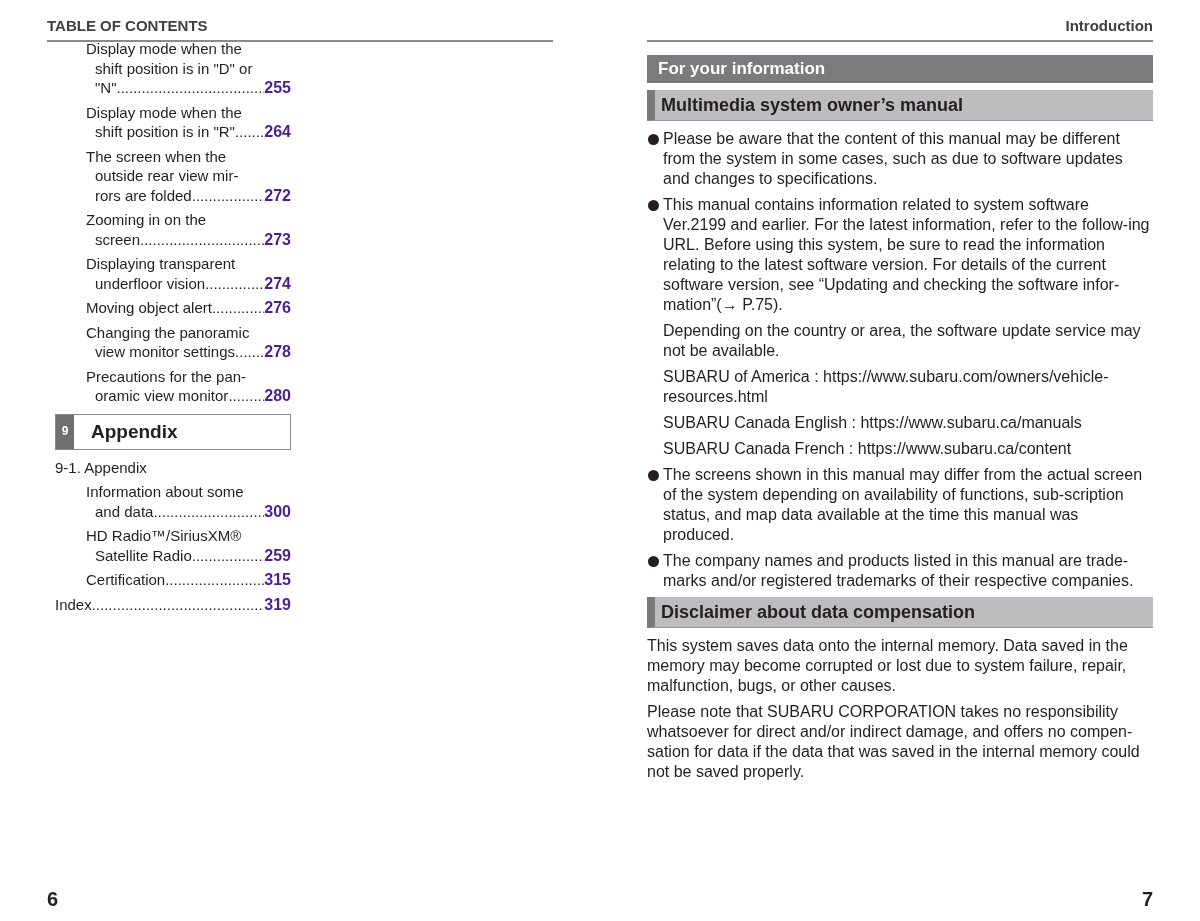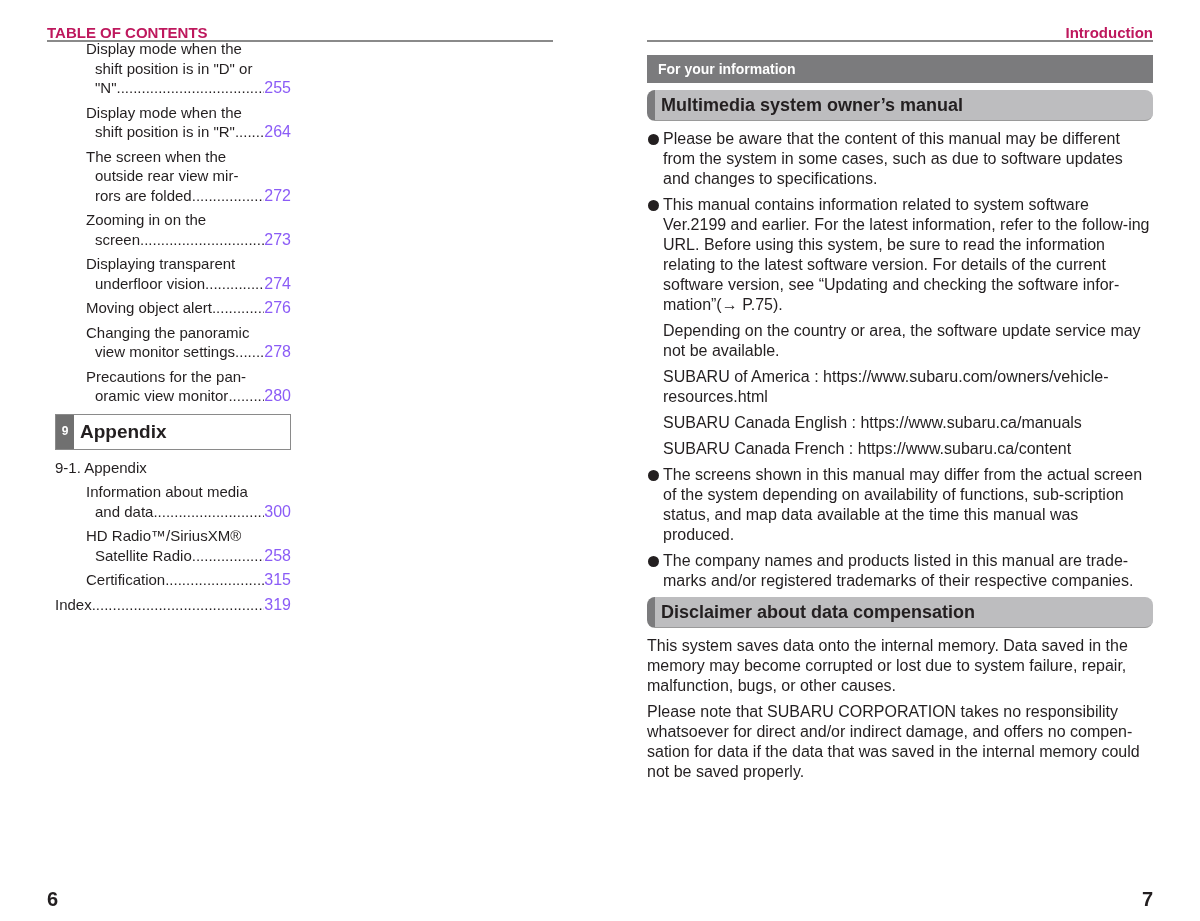--- a/index.html
+++ b/index.html
@@ -5,62 +5,62 @@
   html, body { margin: 0; padding: 0; background: #ffffff; }
   body {
     width: 1200px; height: 921px; position: relative; overflow: hidden;
     font-family: "Liberation Sans", sans-serif; color: #231f20;
   }
   .page { position: absolute; top: 0; height: 921px; }
   .page.left { left: 0; width: 600px; }
   .page.right { left: 600px; width: 600px; }
 
   .running-head {
-    position: absolute; top: 24px; font-weight: bold; font-size: 15px; color: #be185d;
+    position: absolute; top: 17px; font-weight: bold; font-size: 15px; color: #404040;
   }
   .left .running-head { left: 47px; }
   .right .running-head { right: 47px; }
   .head-rule { position: absolute; top: 40px; height: 2px; background: #8a8a8a; }
   .left .head-rule { left: 47px; width: 506px; }
   .right .head-rule { left: 47px; width: 506px; }
 
   .page-num { position: absolute; top: 888px; font-weight: bold; font-size: 20px; }
   .left .page-num { left: 47px; }
   .right .page-num { right: 47px; }
 
   
   .toc { position: absolute; left: 55px; top: 39px; width: 236px; font-size: 15px; line-height: 19.5px; }
   .toc-entry { margin-left: 31px; margin-bottom: 5px; }
   .toc-entry .line { display: block; }
   .toc-entry .cont { padding-left: 9px; }
   .toc-last { display: flex; align-items: baseline; }
   .dots { flex: 1; overflow: hidden; white-space: nowrap; letter-spacing: 0px; color: #231f20; }
   .dots::after { content: "........................................................................................"; }
-  .pg { color: #8b5cf6; font-weight: normal; font-size: 16px; }
+  .pg { color: #4c1d95; font-weight: bold; font-size: 16px; }
   .chapter-box {
     display: flex; align-items: stretch; border: 1px solid #8a8a8a; height: 34px; margin: 8px 0 8px 0; width: 234px;
   }
   .chapter-num {
     width: 18px; background: #707070; color: #fff; font-weight: bold; font-size: 12px;
     display: flex; align-items: center; justify-content: center;
   }
-  .chapter-title { font-weight: bold; font-size: 19px; display: flex; align-items: center; padding-left: 6px; }
+  .chapter-title { font-weight: bold; font-size: 19px; display: flex; align-items: center; padding-left: 17px; }
   .section-title { font-weight: normal; font-size: 15px; margin-bottom: 5px; }
   .toc-index { display: flex; align-items: baseline; font-weight: normal; }
   .toc-index .label { font-weight: normal; }
 
   
   .content { position: absolute; left: 47px; top: 55px; width: 506px; font-size: 16px; line-height: 20px; }
   .h1-bar {
-    background: #7b7b7d; color: #fff; font-weight: bold; font-size: 14px; height: 28px;
+    background: #7b7b7d; color: #fff; font-weight: bold; font-size: 17px; height: 28px;
     display: flex; align-items: center; padding-left: 11px; margin-bottom: 7px;
   }
   .h2-bar {
     background: #bdbdbf; border-left: 8px solid #7b7b7d; font-weight: bold; font-size: 18px; height: 30px;
-    display: flex; align-items: center; padding-left: 6px; margin-bottom: 8px; border-bottom: 1px solid #9a9a9a; border-radius: 8px;
+    display: flex; align-items: center; padding-left: 6px; margin-bottom: 8px; border-bottom: 1px solid #9a9a9a;
   }
   .bullet { position: relative; padding-left: 16px; margin-bottom: 6px; }
   .bullet::before {
     content: ""; position: absolute; left: 1px; top: 5px; width: 11px; height: 11px; border-radius: 50%; background: #231f20;
   }
   .indent-p { padding-left: 16px; margin-bottom: 6px; }
   .p { margin-bottom: 6px; }
 </style>
 </head>
 <body>
@@ -137,33 +137,33 @@
           </div>
         </div>
       </div>
     <div class="chapter-box">
       <div class="chapter-num">9</div>
       <div class="chapter-title">Appendix</div>
     </div>
     <div class="section-title">9-1. Appendix</div>
     <div id="appendix-list">
         <div class="toc-entry">
-          <span class="line">Information about media</span>
+          <span class="line">Information about some</span>
           <div class="toc-last cont">
             <span>and data</span>
             <span class="dots"></span>
             <span class="pg">300</span>
           </div>
         </div>
         <div class="toc-entry">
           <span class="line">HD Radio™/SiriusXM®</span>
           <div class="toc-last cont">
             <span>Satellite Radio</span>
             <span class="dots"></span>
-            <span class="pg">258</span>
+            <span class="pg">259</span>
           </div>
         </div>
         <div class="toc-entry">
           <div class="toc-last">
             <span>Certification</span>
             <span class="dots"></span>
             <span class="pg">315</span>
           </div>
         </div>
       </div>

